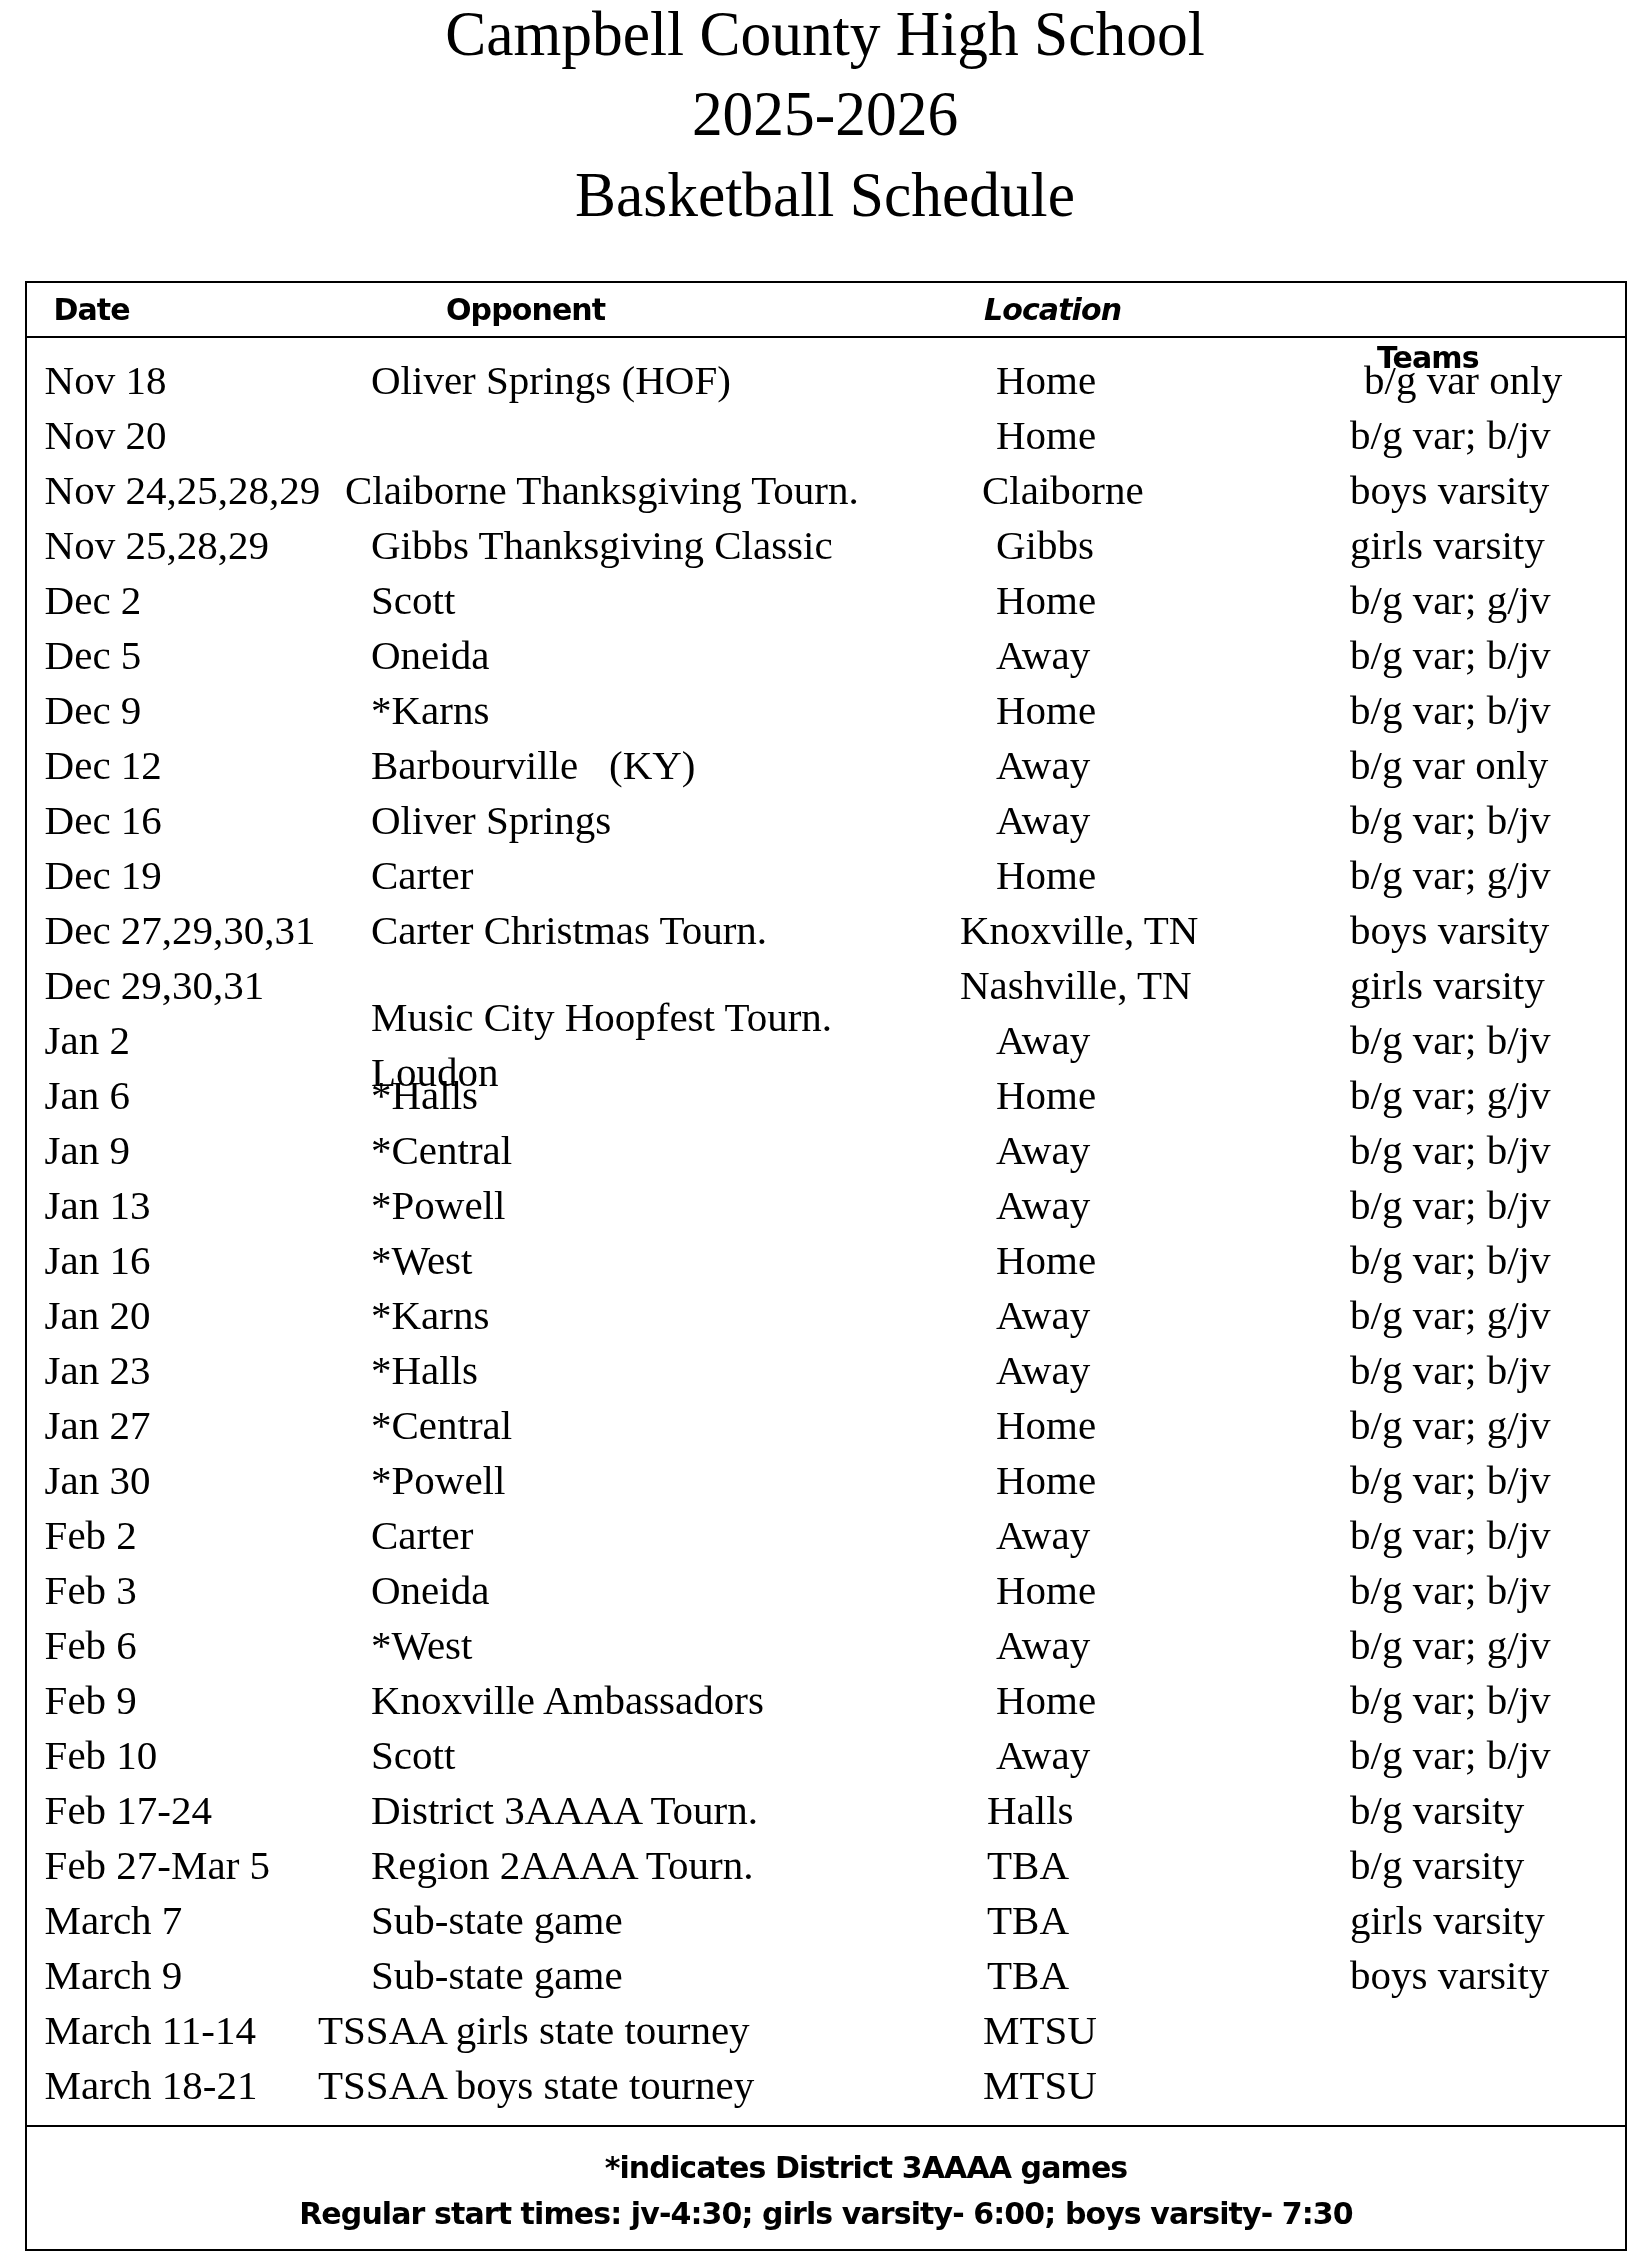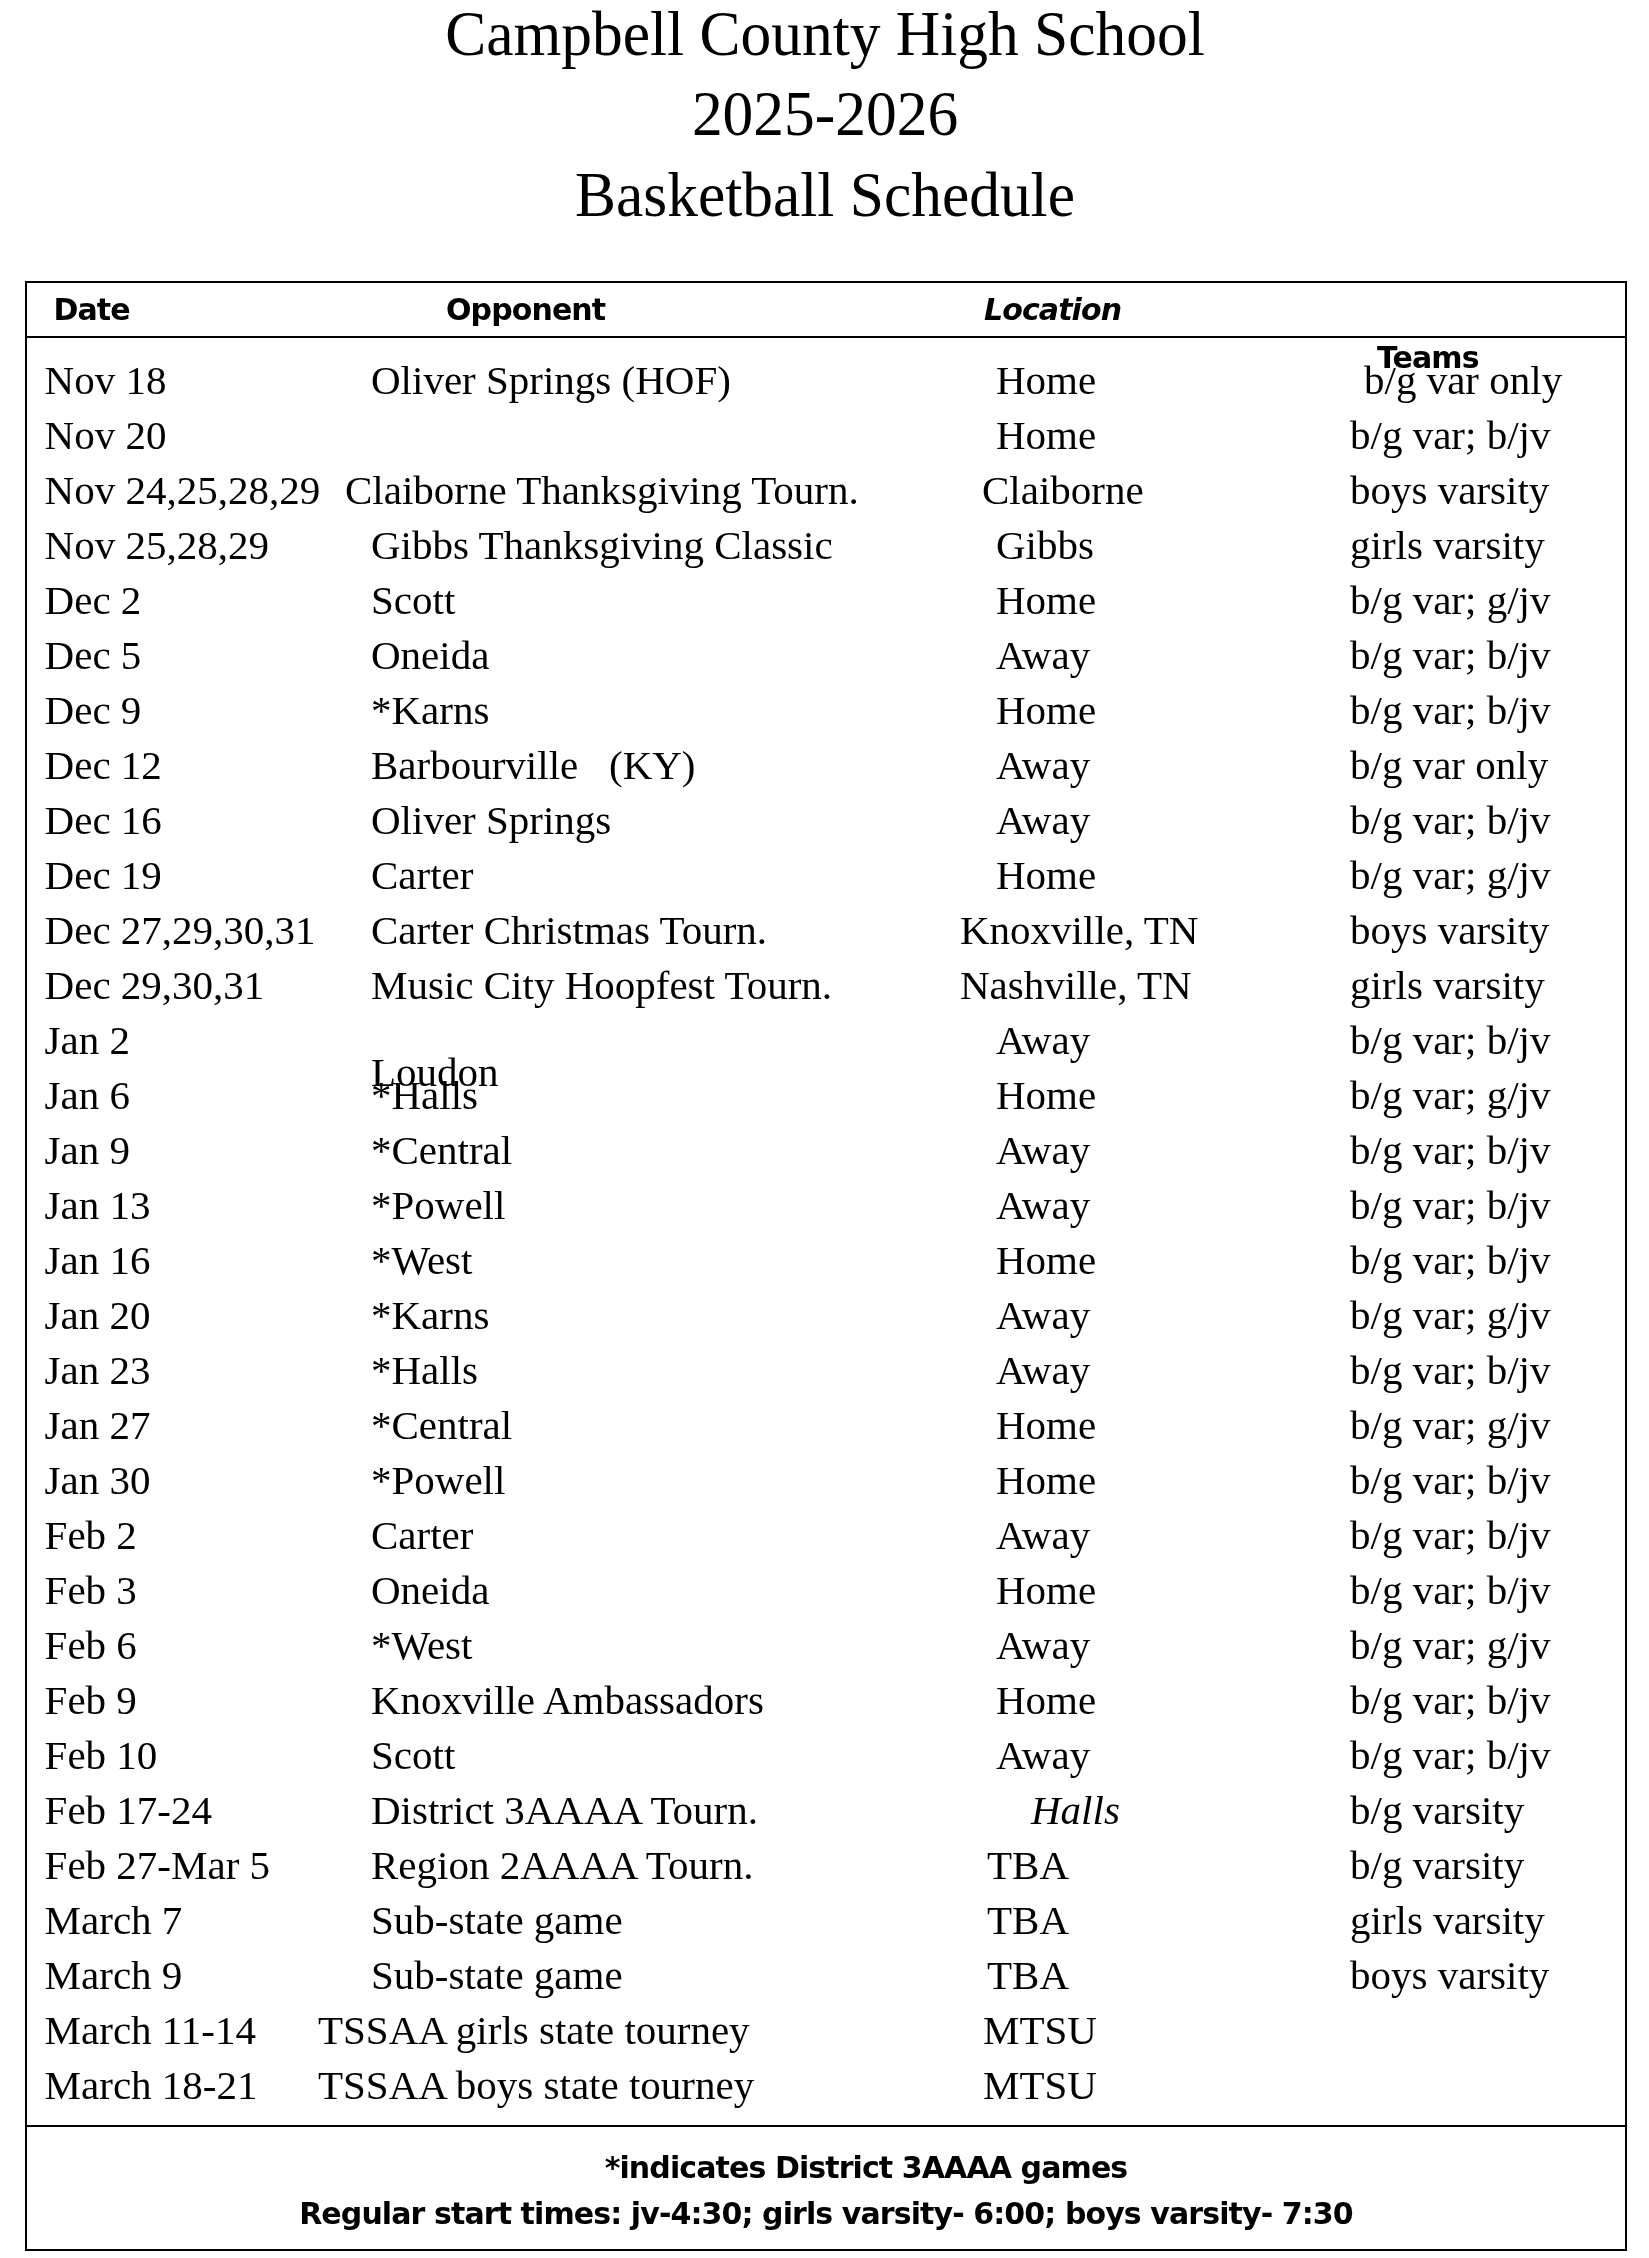--- a/index.html
+++ b/index.html
@@ -108,21 +108,21 @@
         <span class="c-teams" style="white-space: pre;">b/g var; g/jv</span>
       </div>
       <div class="row">
         <span class="c-date" style="white-space: pre;">Dec 27,29,30,31</span>
         <span class="c-opp" style="white-space: pre;">Carter Christmas Tourn.</span>
         <span class="c-loc" style="left: 933px; white-space: pre;">Knoxville, TN</span>
         <span class="c-teams" style="white-space: pre;">boys varsity</span>
       </div>
       <div class="row">
         <span class="c-date" style="white-space: pre;">Dec 29,30,31</span>
-        <span class="c-opp" style="white-space: pre;">Music City Hoopfest Tourn.</span>
+        <span class="c-opp" style="white-space: pre; margin-top: 32px;">Music City Hoopfest Tourn.</span>
         <span class="c-loc" style="left: 933px; white-space: pre;">Nashville, TN</span>
         <span class="c-teams" style="white-space: pre;">girls varsity</span>
       </div>
       <div class="row">
         <span class="c-date" style="white-space: pre;">Jan 2</span>
         <span class="c-opp" style="white-space: pre; margin-top: 32px;">Loudon</span>
         <span class="c-loc" style="white-space: pre;">Away</span>
         <span class="c-teams" style="white-space: pre;">b/g var; b/jv</span>
       </div>
       <div class="row">
@@ -199,21 +199,21 @@
       </div>
       <div class="row">
         <span class="c-date" style="white-space: pre;">Feb 10</span>
         <span class="c-opp" style="white-space: pre;">Scott</span>
         <span class="c-loc" style="white-space: pre;">Away</span>
         <span class="c-teams" style="white-space: pre;">b/g var; b/jv</span>
       </div>
       <div class="row">
         <span class="c-date" style="white-space: pre;">Feb 17-24</span>
         <span class="c-opp" style="white-space: pre;">District 3AAAA Tourn.</span>
-        <span class="c-loc" style="left: 1004px; white-space: pre; font-style: italic;">Halls</span>
+        <span class="c-loc" style="left: 960px; white-space: pre;">Halls</span>
         <span class="c-teams" style="white-space: pre;">b/g varsity</span>
       </div>
       <div class="row">
         <span class="c-date" style="white-space: pre;">Feb 27-Mar 5</span>
         <span class="c-opp" style="white-space: pre;">Region 2AAAA Tourn.</span>
         <span class="c-loc" style="left: 960px; white-space: pre;">TBA</span>
         <span class="c-teams" style="white-space: pre;">b/g varsity</span>
       </div>
       <div class="row">
         <span class="c-date" style="white-space: pre;">March 7</span>

